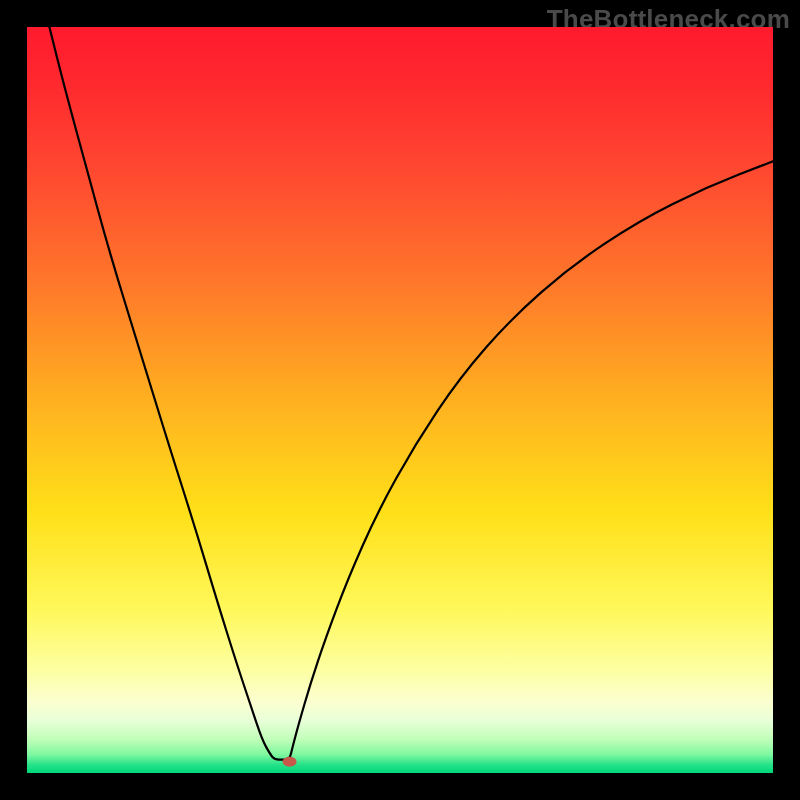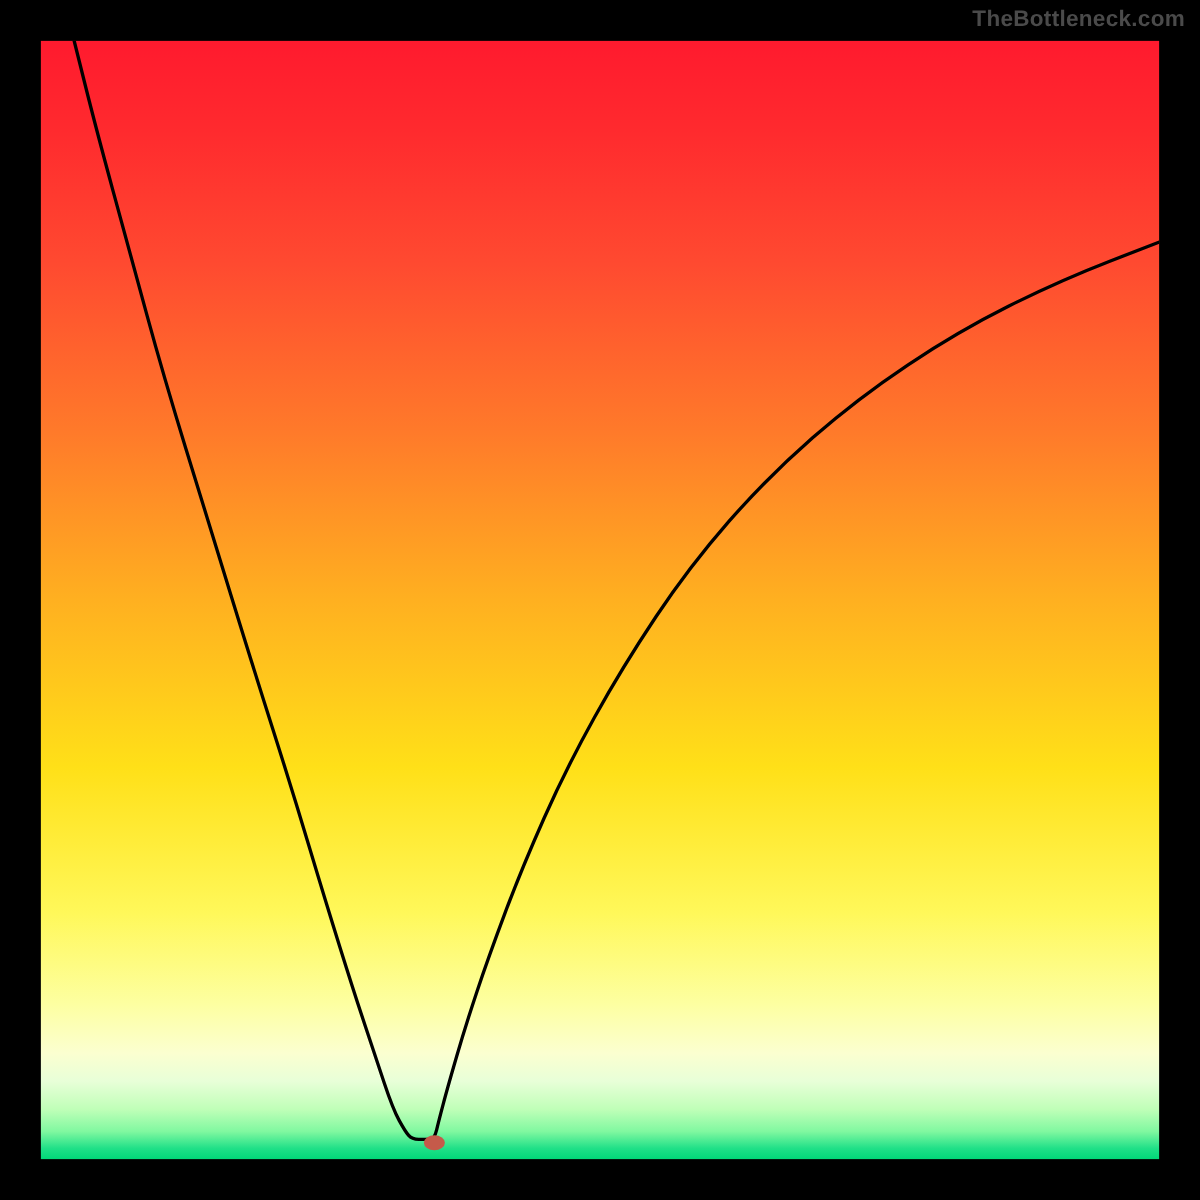--- a/index.html
+++ b/index.html
@@ -30,21 +30,21 @@
   .plot svg {
     display: block;
     width: 746px;
     height: 746px;
   }
   .watermark {
     position: absolute;
     top: 4px;
     right: 10px;
     color: #4a4a4a;
-    font-size: 15px;
+    font-size: 26px;
     font-weight: 600;
     font-family: Arial, Helvetica, sans-serif;
     letter-spacing: 0.2px;
   }
 </style>
 </head>
 <body>
 
 <div class="frame">
   <div class="watermark">TheBottleneck.com</div>

